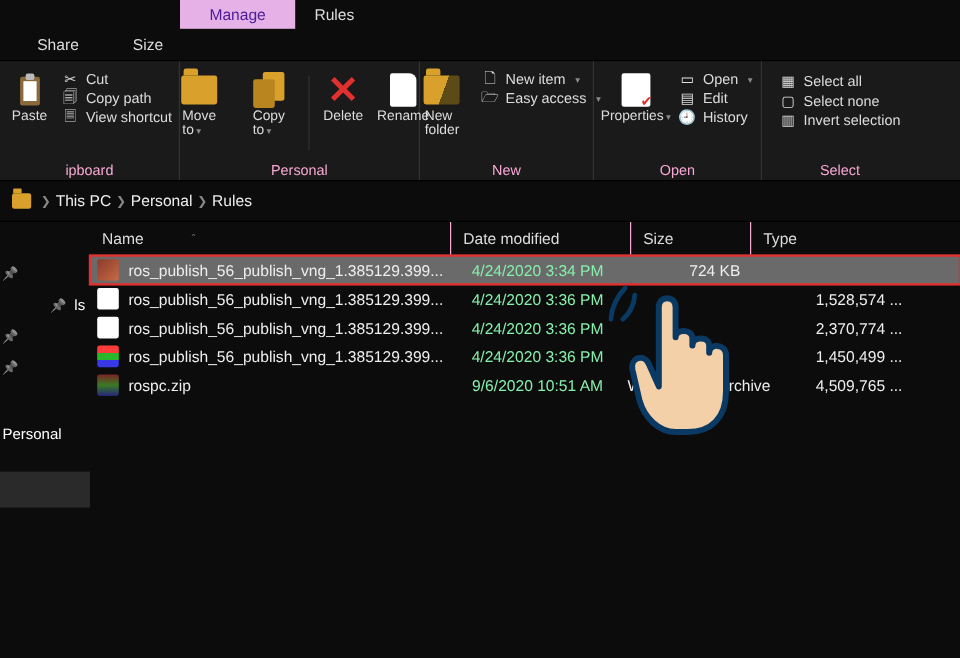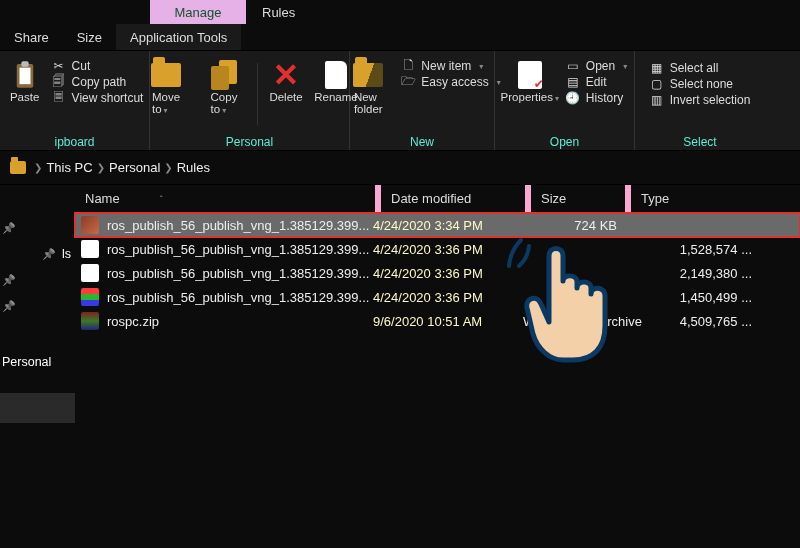--- a/index.html
+++ b/index.html
@@ -1,31 +1,31 @@
 <!DOCTYPE html>
 <html><head>
 <meta charset="utf-8">
 <style>
   * { box-sizing: border-box; margin:0; padding:0; font-family: "Segoe UI", Arial, sans-serif; }
   body { background:#0c0c0c; color:#fff; width:800px; height:548px; overflow:hidden; font-size:13px; }
 
   
   .tab-strip { height:24px; display:flex; align-items:stretch; }
-  .tab-manage { background:#e6b1e6; color:#14532d; width:96px; display:flex; align-items:center; justify-content:center; margin-left:150px; }
+  .tab-manage { background:#e6b1e6; color:#4c1d95; width:96px; display:flex; align-items:center; justify-content:center; margin-left:150px; }
   .tab-title  { color:#ddd; display:flex; align-items:center; margin-left:16px; }
 
   
   .menu-row { height:26px; display:flex; align-items:stretch; }
-  .menu-item { padding:0 14px; display:flex; align-items:center; color:#ddd; }
+  .menu-item { padding:0 14px; display:flex; align-items:center; color:#ddd;margin-left:17px; }
   .menu-item.active { background:#1a1a1a; }
 
   
   .ribbon { background:#1a1a1a; height:100px; display:flex; position:relative; border-top:1px solid #000; }
   .ribbon-group { display:flex; flex-direction:column; align-items:center; justify-content:flex-end; border-right:1px solid #333; height:100%; padding:4px 8px 0 8px;}
-  .ribbon-group .label { color:#5eead4; font-size:12px; margin:2px 0 1px 0; }
+  .ribbon-group .label { color:#f9a8d4; font-size:12px; margin:2px 0 1px 0; }
   .btns { display:flex; align-items:flex-start; gap:8px; flex:1; }
   .big-btn { display:flex; flex-direction:column; align-items:center; justify-content:flex-start; color:#ddd; padding-top:4px; width:50px;}
   .big-btn .icon { width:32px; height:32px; display:flex; align-items:center; justify-content:center; }
   .big-btn .cap { font-size:11.5px; color:#ddd; text-align:left; line-height:12px; }
   .drop::after{ content:"▾"; font-size:8px; margin-left:2px; color:#888;}
   .small-list { display:flex; flex-direction:column; gap:2px; padding-top:4px; }
   .small-item { display:flex; align-items:center; gap:6px; color:#ddd; font-size:12px; white-space:nowrap;}
   .small-item .si-ico { width:14px; height:14px; display:flex; align-items:center; justify-content:center; font-size:12px;}
 
   
@@ -37,31 +37,31 @@
   
   .main { display:flex; height:calc(548px - 24px - 26px - 100px - 34px - 2px); border-top:1px solid #000;}
   .sidebar { width:75px; padding-top:30px; }
   .side-item { height:26px; display:flex; align-items:center; padding-left:2px; color:#ffffff; font-size:12.5px; gap:6px;}
   .pin::before{ content:"📌"; font-size:11px; filter:grayscale(1);}
   .sidebar2 { background:#2a2a2a; width:75px; height:30px; margin:0 0 0 0;}
 
   .list { flex:1; position:relative;}
   .cols { display:flex; height:28px; align-items:center; border-bottom:1px solid #2f2f2f; color:#ddd; }
   .col { padding:0 10px; font-size:13px; position:relative; height:100%; display:flex; align-items:center;}
-  .col.sep { border-left:6px solid #f9a8d4;}
+  .col.sep { border-left:1px solid #f9a8d4;}
   .c-name {width:300px;}
   .c-date {width:150px;}
   .c-type {width:135px;}
   .c-size {width:100px;}
   .sort-ind { margin-left:40px; color:#888; font-size:9px;}
 
   .row { display:flex; height:24px; align-items:center; color:#eee;}
   .row .ico{ width:18px; height:18px; margin:0 8px 0 6px; border-radius:2px;}
   .row .fname{ width:266px; white-space:nowrap; overflow:hidden; text-overflow:ellipsis; font-size:13px;}
-  .row .fdate{ width:150px; font-size:13px; color:#fef9c3;}
+  .row .fdate{ width:150px; font-size:13px; color:#86efac;text-align:center;}
   .row .ftype{ width:135px; font-size:13px;}
   .row .fsize{ width:100px; text-align:right; font-size:13px; padding-right:6px;}
   .row.sel{ background:#6a6a6a; outline:2px solid #e03030; outline-offset:-1px;}
 
   .ico-app{ background: linear-gradient(135deg,#8a3b2b,#c76a45); }
   .ico-blank{ background:#fff;}
   .ico-mix{ background:linear-gradient(#ff3b3b 33%, #2ab82a 33% 66%, #3838e6 66%); }
   .ico-zip{ background:linear-gradient(#7a2424,#3a7a24,#24247a); }
 
   
@@ -87,21 +87,20 @@
 <body>
 
 <div class="tab-strip">
   <div class="tab-manage">Manage</div>
   <div class="tab-title">Rules</div>
 </div>
 
 <div class="menu-row">
   <div class="menu-item">Share</div>
   <div class="menu-item">Size</div>
-  <div class="menu-item active">Application Tools</div>
 </div>
 
 <div class="ribbon">
 
   <div class="ribbon-group" style="width:150px;">
     <div class="btns">
       <div class="big-btn" style="width:38px">
         <div class="icon clipboard">
           <svg viewBox="0 0 24 32">
               <rect x="3" y="4" width="18" height="26" rx="2" fill="#8a6a3a"></rect>
@@ -284,21 +283,21 @@
           <div class="fname">ros_publish_56_publish_vng_1.385129.399...</div>
           <div class="fdate">4/24/2020 3:36 PM</div>
           <div class="ftype"></div>
           <div class="fsize">1,528,574 ...</div>
         </div>
         <div class="row">
           <div class="ico ico-blank"></div>
           <div class="fname">ros_publish_56_publish_vng_1.385129.399...</div>
           <div class="fdate">4/24/2020 3:36 PM</div>
           <div class="ftype"></div>
-          <div class="fsize">2,149,380 ...</div>
+          <div class="fsize">2,370,774 ...</div>
         </div>
         <div class="row">
           <div class="ico ico-mix"></div>
           <div class="fname">ros_publish_56_publish_vng_1.385129.399...</div>
           <div class="fdate">4/24/2020 3:36 PM</div>
           <div class="ftype"></div>
           <div class="fsize">1,450,499 ...</div>
         </div>
         <div class="row">
           <div class="ico ico-zip"></div>

